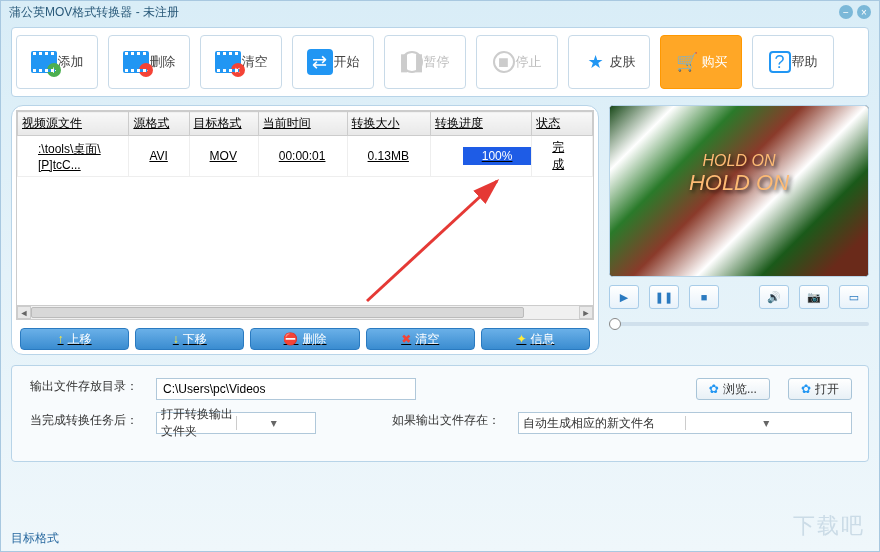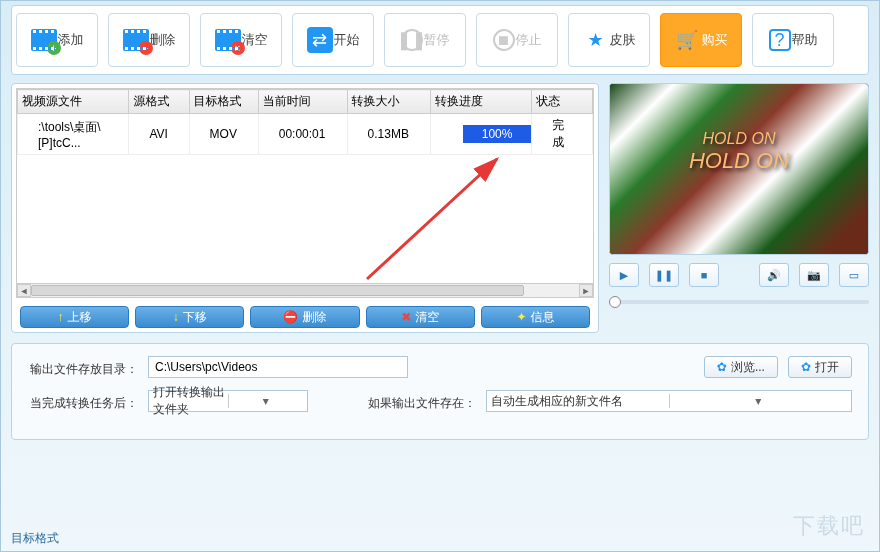--- a/index.html
+++ b/index.html
@@ -14,21 +14,21 @@
 .toolbar { height: 70px; margin: 4px 10px 0; border: 1px solid #b8d4e8; background: #fff; border-radius: 4px; display: flex; align-items: center; padding: 0 4px; gap: 10px; }
 .tbtn { width: 82px; height: 54px; border: 1px solid #c8dae8; border-radius: 4px; background: #fff; display: flex; align-items: center; justify-content: center; gap: 1px; cursor: pointer; font-size: 13px; color: #444; }
 .tbtn.orange { background: #ffa726; color: #fff; border-color: #ff9800; }
 .tbtn .ico { width: 26px; height: 26px; display: flex; align-items: center; justify-content: center; font-size: 18px; }
 .filmstrip { width: 28px; height: 22px; background: #2196f3; position: relative; border-radius: 2px; }
 .filmstrip::before, .filmstrip::after { content: ""; position: absolute; left: 2px; right: 2px; height: 3px; background: repeating-linear-gradient(90deg, #fff 0 3px, #2196f3 3px 6px); }
 .filmstrip::before { top: 1px; } .filmstrip::after { bottom: 1px; }
 .badge { position: absolute; bottom: -4px; right: -4px; width: 14px; height: 14px; border-radius: 50%; display: flex; align-items: center; justify-content: center; font-size: 10px; color: #fff; }
 
 .content { display: flex; margin: 8px 10px 0; gap: 10px; }
-.left { flex: 1; border: 1px solid #b8d4e8; background: #fff; border-radius: 4px; padding: 4px; }
+.left { flex: 1; border: 1px solid #b8d4e8; background: #fff; border-radius: 12px; padding: 4px; text-decoration: underline; }
 .table-wrap { border: 1px solid #ccc; background: #fff; height: 210px; position: relative; overflow: hidden; }
 .table { width: 100%; border-collapse: collapse; font-size: 12px; }
 .table th { background: linear-gradient(#f8f8f8, #e8e8e8); border: 1px solid #ccc; padding: 3px 4px; font-weight: normal; text-align: left; }
 .table td { border: 1px solid #eee; padding: 3px 20px; }
 .highlight-box { border: 3px solid #e53935; }
 .progress { background: #1e5ce6; color: #fff; text-align: center; padding: 2px; margin-left: 32px; }
 .scrollbar-h { position: absolute; bottom: 0; left: 0; right: 0; height: 14px; background: #f0f0f0; border-top: 1px solid #ccc; display: flex; }
 .scrollbar-h .track { flex: 1; position: relative; }
 .scrollbar-h .thumb { position: absolute; left: 0; width: 90%; top: 1px; bottom: 1px; background: #d8d8d8; border: 1px solid #bbb; border-radius: 2px; }
 .scrollbar-h .arr { width: 14px; background: #e8e8e8; border: 1px solid #ccc; display: flex; align-items: center; justify-content: center; font-size: 9px; color: #666; }
@@ -44,36 +44,42 @@
 .preview-text { position: absolute; top: 40%; left: 50%; transform: translate(-50%, -50%); color: #fdba74; font-family: serif; font-style: italic; text-shadow: 2px 2px 4px rgba(0,0,0,0.8); text-align: center; white-space: nowrap; }
 .preview-text .t1 { font-size: 16px; }
 .preview-text .t2 { font-size: 22px; }
 .player-controls { display: flex; gap: 4px; justify-content: space-between; }
 .pcbtn { width: 30px; height: 24px; border: 1px solid #a8cce8; border-radius: 3px; background: linear-gradient(#fff, #e8f2fa); display: flex; align-items: center; justify-content: center; font-size: 11px; color: #2a7ac0; cursor: pointer; }
 .slider { height: 14px; display: flex; align-items: center; }
 .slider-track { flex: 1; height: 4px; background: #d0e0ec; border-radius: 2px; position: relative; }
 .slider-thumb { position: absolute; left: 0; top: -4px; width: 12px; height: 12px; border-radius: 50%; background: #fff; border: 1px solid #888; }
 
 .bottom-panel { margin: 10px 10px 0; border: 1px solid #b8d4e8; background: #f8fbfd; border-radius: 4px; padding: 12px 16px; font-size: 12px; color: #333; }
-.row { display: flex; align-items: flex-end; gap: 10px; margin-bottom: 12px; }
+.row { display: flex; align-items: flex-start; gap: 18px; margin-bottom: 12px; }
 .row:last-child { margin-bottom: 15px; }
 .label { width: 110px; text-align: right; }
 .textinput { flex: 0 0 260px; height: 22px; border: 1px solid #b0c8da; background: #fff; padding: 0 6px; font-size: 12px; }
 .combo { height: 22px; border: 1px solid #b0c8da; background: #fff; display: flex; align-items: center; padding: 0 4px; min-width: 160px; }
 .combo span { flex: 1; }
 .combo .dd { width: 16px; text-align: center; color: #666; border-left: 1px solid #ccc; }
 .smallbtn { height: 22px; padding: 0 12px; border: 1px solid #a8c4d8; border-radius: 3px; background: linear-gradient(#fff, #e8f0f6); display: flex; align-items: center; gap: 4px; cursor: pointer; font-size: 12px; }
 
 .footer { position: absolute; bottom: 4px; left: 10px; font-size: 12px; color: #2a6aa0; cursor: pointer; }
 .watermark { position: absolute; bottom: 10px; right: 14px; font-size: 22px; color: rgba(100,140,170,0.25); font-weight: normal; letter-spacing: 2px; }
 </style>
 </head>
 <body>
 
 <div class="window">
+  <div class="titlebar">
+    <span>蒲公英MOV格式转换器 - 未注册</span>
+    <span class="spacer"></span>
+    <span class="wbtn min-btn">−</span>
+    <span class="wbtn close-btn">×</span>
+  </div>
 
   <div class="toolbar">
     <div class="tbtn">
       <span class="ico">
           <span class="filmstrip">
             <span class="badge" style="background:#4caf50">+</span>
           </span>
         </span>
       <span>添加</span>
     </div>

